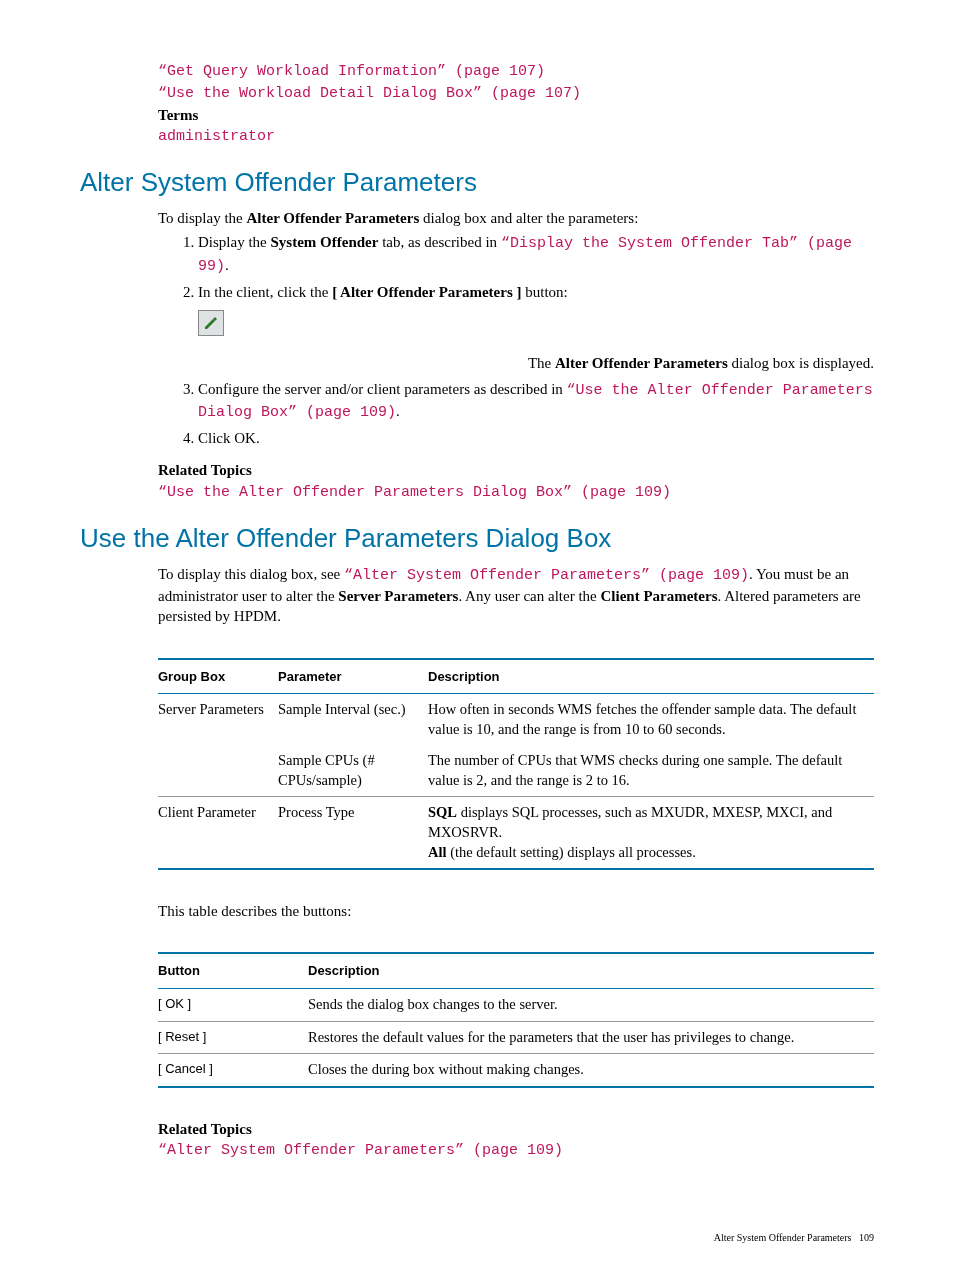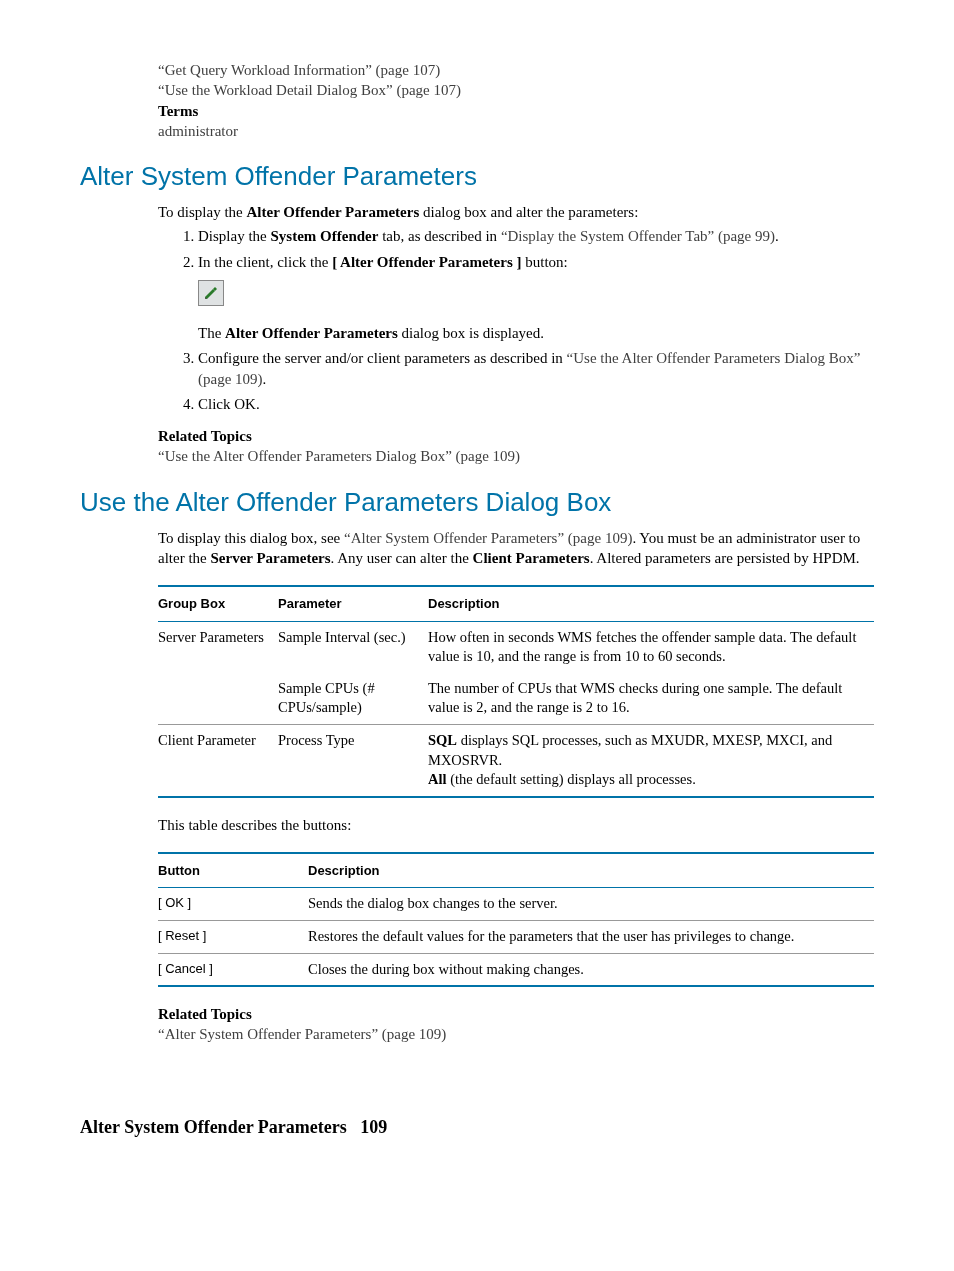--- a/index.html
+++ b/index.html
@@ -7,21 +7,22 @@
     font-size: 15px;
     color: #000;
     background: #fff;
     margin: 0;
     padding: 60px 80px 40px 80px;
     width: 954px;
     box-sizing: border-box;
     line-height: 1.35;
   }
   .link {
-    color: #404040;
+    color: #be185d;
+    font-family: Liberation Mono, monospace;
   }
   .heading1 {
     font-family: "Segoe UI Light", "Helvetica Neue", Arial, sans-serif;
     font-weight: 300;
     font-size: 26px;
     color: #0073a8;
     margin: 18px 0 8px 0;
   }
   .topblock {
     margin-left: 78px;
@@ -47,21 +48,21 @@
     height: 24px;
     border: 1px solid #888;
     background: #dfe2e3;
     position: relative;
     margin: 8px 0 6px 0;
   }
   .iconbox svg { position:absolute; top:3px; left:3px; }
   table {
     border-collapse: collapse;
     width: 100%;
-    margin: 17px 0;
+    margin: 31px 0;
   }
   table.t1, table.t2 {
     border-top: 2.5px solid #0073a8;
     border-bottom: 2.5px solid #0073a8;
   }
   th {
     font-family: Arial, sans-serif;
     font-size: 13px;
     font-weight: bold;
     text-align: left;
@@ -69,24 +70,23 @@
     border-bottom: 1px solid #0073a8;
     vertical-align: bottom;
   }
   td {
     padding: 6px 6px 6px 0;
     vertical-align: top;
     font-size: 14.5px;
   }
   .sep td { border-bottom: 1px solid #999; padding:0; height:0; }
   .footer {
-    text-align: left;
-    font-size: 18px;
+    text-align: right;
+    font-size: 10px;
     margin-top: 70px;
-    font-weight: bold;
   }
   .col-group { width: 120px; }
   .col-param { width: 150px; }
   .col-btn { width: 150px; }
   .parambold { font-family: Arial,sans-serif; font-weight:normal; font-size:13px;}
 </style>
 </head>
 <body>
 
 <div class="topblock">
@@ -110,21 +110,21 @@
     <span>In the client, click the </span><span class="bold">[ Alter Offender Parameters ]</span><span> button:</span>
     <div>
       <span class="iconbox">
         <svg width="18" height="18" viewBox="0 0 18 18">
           <polygon points="3,15 5,15 13,7 11,5 3,13" fill="#2a7a2a"></polygon>
           <polygon points="11,5 13,7 15,5 13,3" fill="#2a7a2a"></polygon>
           <polygon points="3,15 3,13 5,15" fill="#555"></polygon>
         </svg>
       </span>
     </div>
-    <div style="margin-top:6px;">
+    <div style="margin-top:6px;text-align:right;">
       <span>The </span><span class="bold">Alter Offender Parameters</span><span> dialog box is displayed.</span>
     </div>
   </li>
   <li>
     <span>Configure the server and/or client parameters as described in </span><span class="link">“Use the Alter Offender Parameters Dialog Box” (page 109)</span><span>.</span>
   </li>
   <li>Click OK.</li>
 </ol>
 
 <div class="indent">

